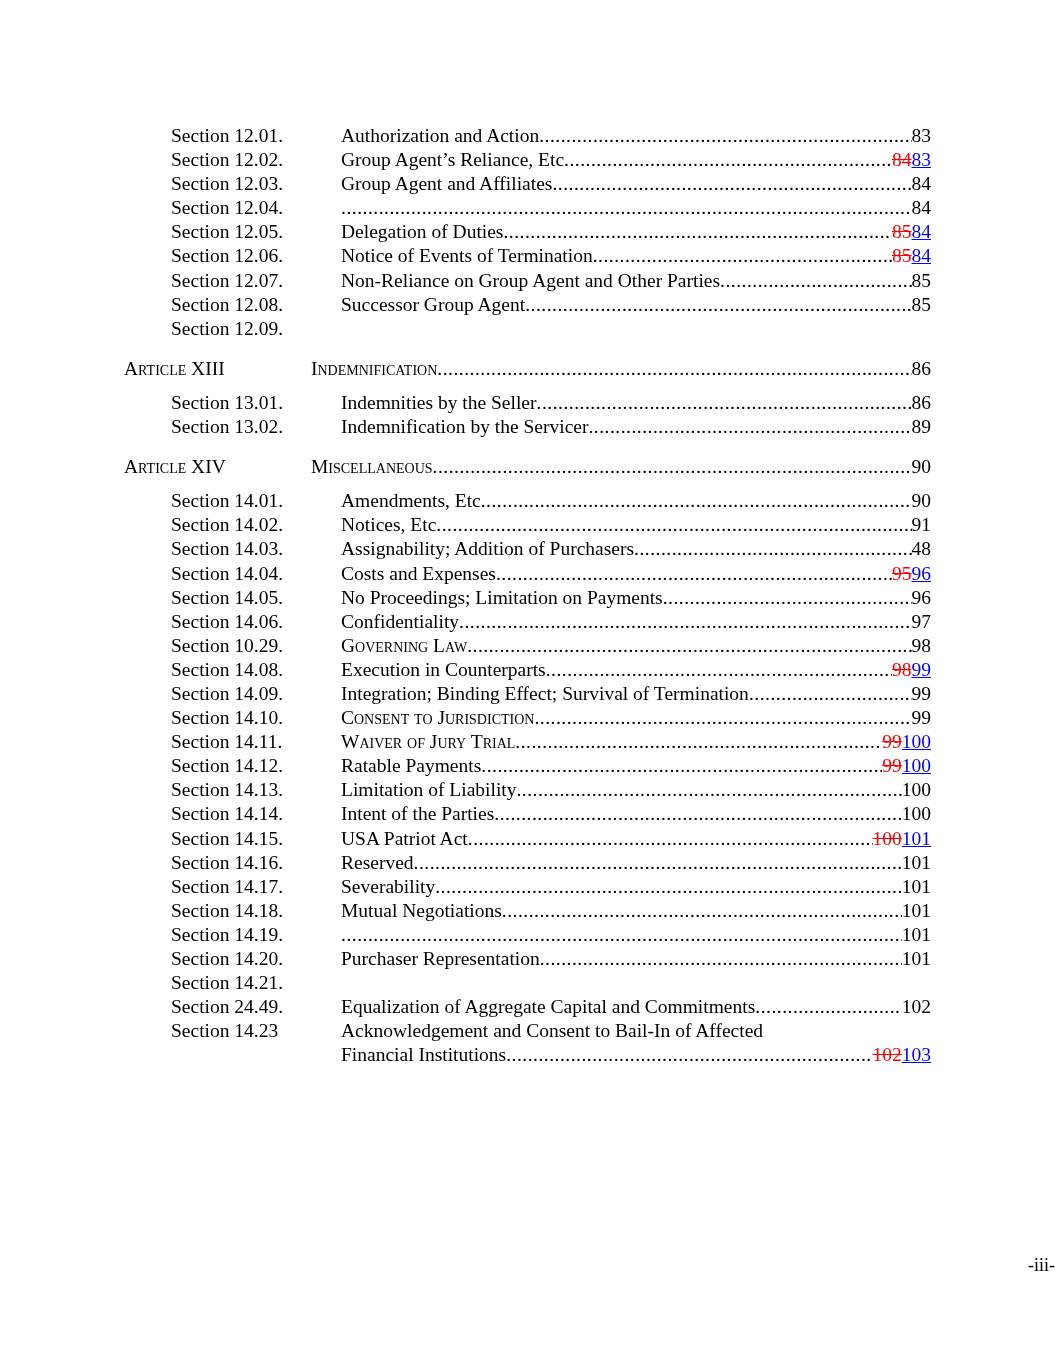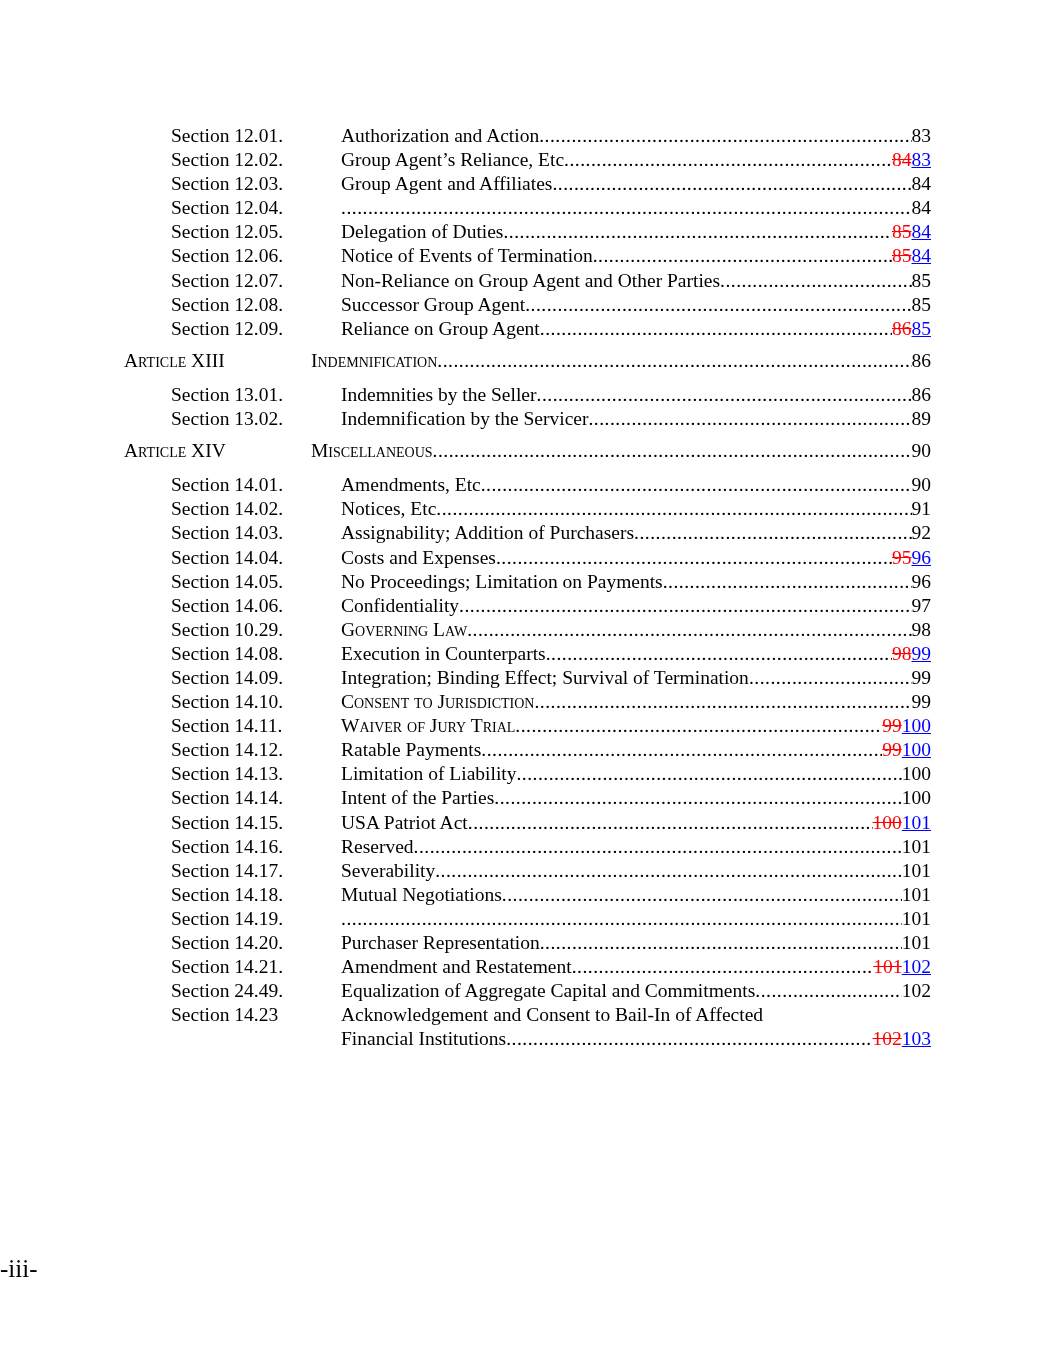--- a/index.html
+++ b/index.html
@@ -12,37 +12,37 @@
   .toc { position: absolute; left: 0; top: 124px; width: 1055px; }
   .row {
     position: relative; height: 24.1px; line-height: 24.1px; font-size: 19.5px;
     white-space: nowrap;
   }
   .row .num { position: absolute; left: 171px; }
   .row .title-wrap {
     position: absolute; left: 341px; right: 124px; display: flex; align-items: flex-end;
     overflow: hidden;
   }
-  .row.article { margin-top: 8px; margin-bottom: 10px; }
+  .row.article { margin-top: 16px; margin-bottom: 10px; }
   .row.article .num { left: 124px; font-variant: small-caps; }
   .row.article .title-wrap { left: 311px; }
   .title { flex: 0 0 auto; }
   .smallcaps { font-variant: small-caps; }
   .dots {
     flex: 1 1 auto; overflow: hidden; white-space: nowrap; letter-spacing: 0.5px;
   }
   .dots::after {
     content: "..................................................................................................................................................................................................................................";
   }
   .page-no { flex: 0 0 auto; }
   .del { color: #ff0000; text-decoration: line-through; }
   .ins { color: #0000ff; text-decoration: underline; }
   .footer {
-    position: absolute; top: 1255px; left: 0; width: 1055px; text-align: left;
-    font-size: 25px;
+    position: absolute; top: 1255px; left: 0; width: 1055px; text-align: right;
+    font-size: 18px;
   }
 </style>
 </head>
 <body>
 
 <div class="page">
   <div class="toc" id="toc">
       <div class="row">
         <span class="num">Section 12.01.</span>
         <span class="title-wrap">
@@ -101,25 +101,20 @@
       <div class="row">
         <span class="num">Section 12.08.</span>
         <span class="title-wrap">
           <span class="title">Successor Group Agent</span>
           <span class="dots"></span>
           <span class="page-no">85</span>
         </span>
       </div>
       <div class="row">
         <span class="num">Section 12.09.</span>
-        <span class="title-wrap">
-          <span class="title">Reliance on Group Agent</span>
-          <span class="dots"></span>
-          <span class="page-no"><span class="del">86</span><span class="ins">85</span></span>
-        </span>
       </div>
       <div class="row article">
         <span class="num">Article XIII</span>
         <span class="title-wrap">
           <span class="title smallcaps">Indemnification</span>
           <span class="dots"></span>
           <span class="page-no">86</span>
         </span>
       </div>
       <div class="row">
@@ -160,21 +155,21 @@
           <span class="title">Notices, Etc</span>
           <span class="dots"></span>
           <span class="page-no">91</span>
         </span>
       </div>
       <div class="row">
         <span class="num">Section 14.03.</span>
         <span class="title-wrap">
           <span class="title">Assignability; Addition of Purchasers</span>
           <span class="dots"></span>
-          <span class="page-no">92</span>
+          <span class="page-no">48</span>
         </span>
       </div>
       <div class="row">
         <span class="num">Section 14.04.</span>
         <span class="title-wrap">
           <span class="title">Costs and Expenses</span>
           <span class="dots"></span>
           <span class="page-no"><span class="del">95</span><span class="ins">96</span></span>
         </span>
       </div>
@@ -300,25 +295,20 @@
       <div class="row">
         <span class="num">Section 14.20.</span>
         <span class="title-wrap">
           <span class="title">Purchaser Representation</span>
           <span class="dots"></span>
           <span class="page-no">101</span>
         </span>
       </div>
       <div class="row">
         <span class="num">Section 14.21.</span>
-        <span class="title-wrap">
-          <span class="title">Amendment and Restatement</span>
-          <span class="dots"></span>
-          <span class="page-no"><span class="del">101</span><span class="ins">102</span></span>
-        </span>
       </div>
       <div class="row">
         <span class="num">Section 24.49.</span>
         <span class="title-wrap">
           <span class="title">Equalization of Aggregate Capital and Commitments</span>
           <span class="dots"></span>
           <span class="page-no">102</span>
         </span>
       </div>
       <div class="row">

